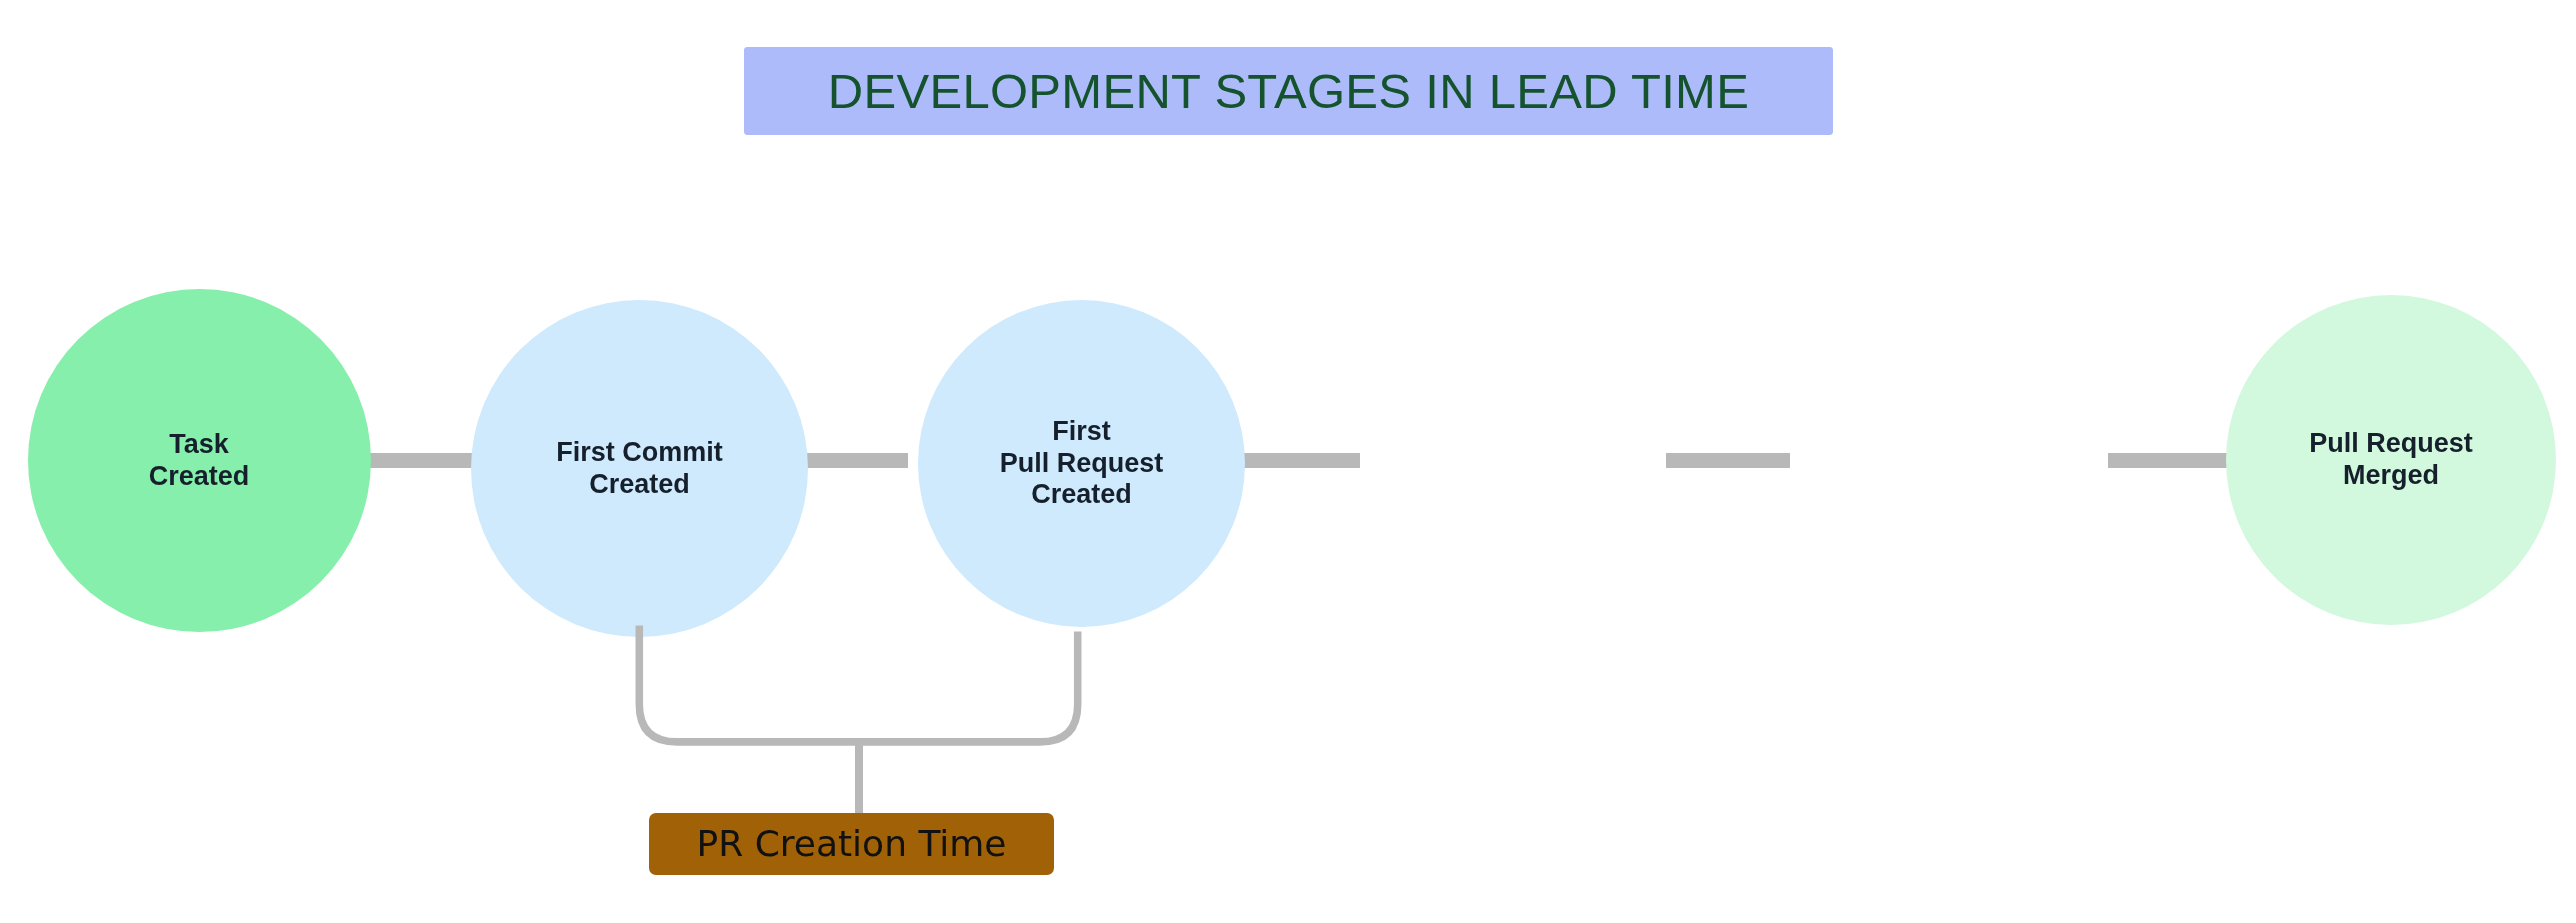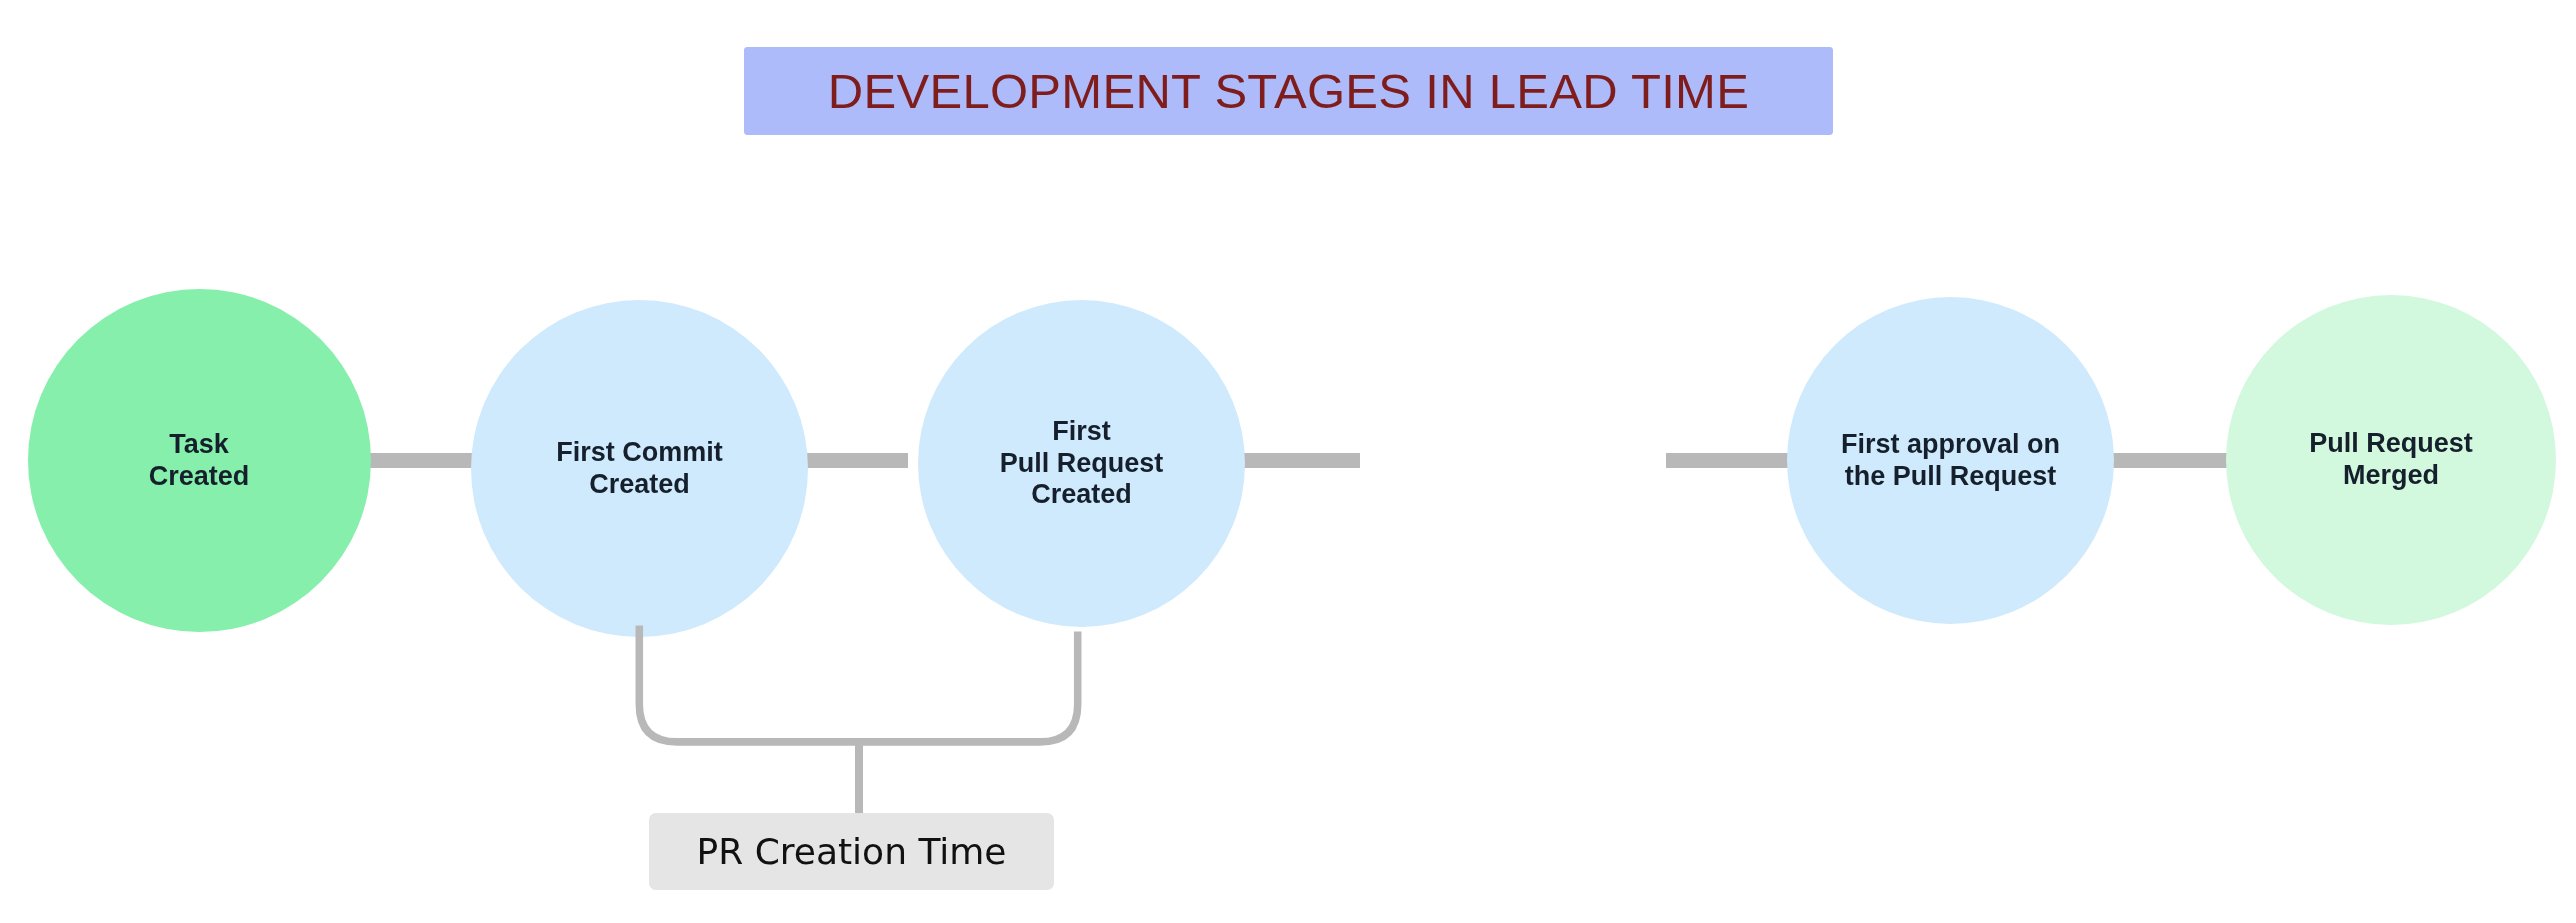--- a/index.html
+++ b/index.html
@@ -25,21 +25,21 @@
     background: #aebbfa;
     border-radius: 3.4px;
     display: flex;
     align-items: center;
     justify-content: center;
     box-sizing: border-box;
   }
   .title-text {
     font-size: 49px;
     font-weight: 400;
-    color: #7f1d1d;
+    color: #14532d;
     letter-spacing: 0.3px;
     white-space: nowrap;
     line-height: 1;
     font-family: "Liberation Sans", sans-serif;
   }
 
   
   .diagram {
     position: absolute;
     left: 0;
@@ -94,22 +94,22 @@
     background: #b8b8b8;
     width: 7.6px;
   }
 
   
   .annot-box {
     position: absolute;
     left: 649px;
     top: 813px;
     width: 405px;
-    height: 77px;
-    background: #e5e5e5;
+    height: 62px;
+    background: #a16207;
     border-radius: 6.9px;
     display: flex;
     align-items: center;
     justify-content: center;
     box-sizing: border-box;
   }
   .annot-text {
     font-size: 36px;
     font-weight: 400;
     color: #111111;
@@ -143,24 +143,20 @@
 Created</div>
   </div>
 
   <div class="node blue" style="left:918px; top:300px;  width:327px; height:327px;">
     <div class="node-label">First
 Pull Request
 Created</div>
   </div>
 
 
-  <div class="node blue" style="left:1787px; top:297px;  width:327px; height:327px;">
-    <div class="node-label">First approval on
-the Pull Request</div>
-  </div>
 
   <div class="node green" style="left:2226px; top:295px;  width:330px; height:330px;">
     <div class="node-label">Pull Request
 Merged</div>
   </div>
 
   <div class="bracket">
     <svg width="481" height="137" viewBox="0 0 700 200" fill="none" xmlns="http://www.w3.org/2000/svg">
       <path d="M 30 5 L 30 120 Q 30 175 85 175 L 615 175 Q 670 175 670 120 L 670 14" stroke="#b8b8b8" stroke-width="11" fill="none" stroke-linecap="butt" stroke-linejoin="round"></path>
     </svg>

